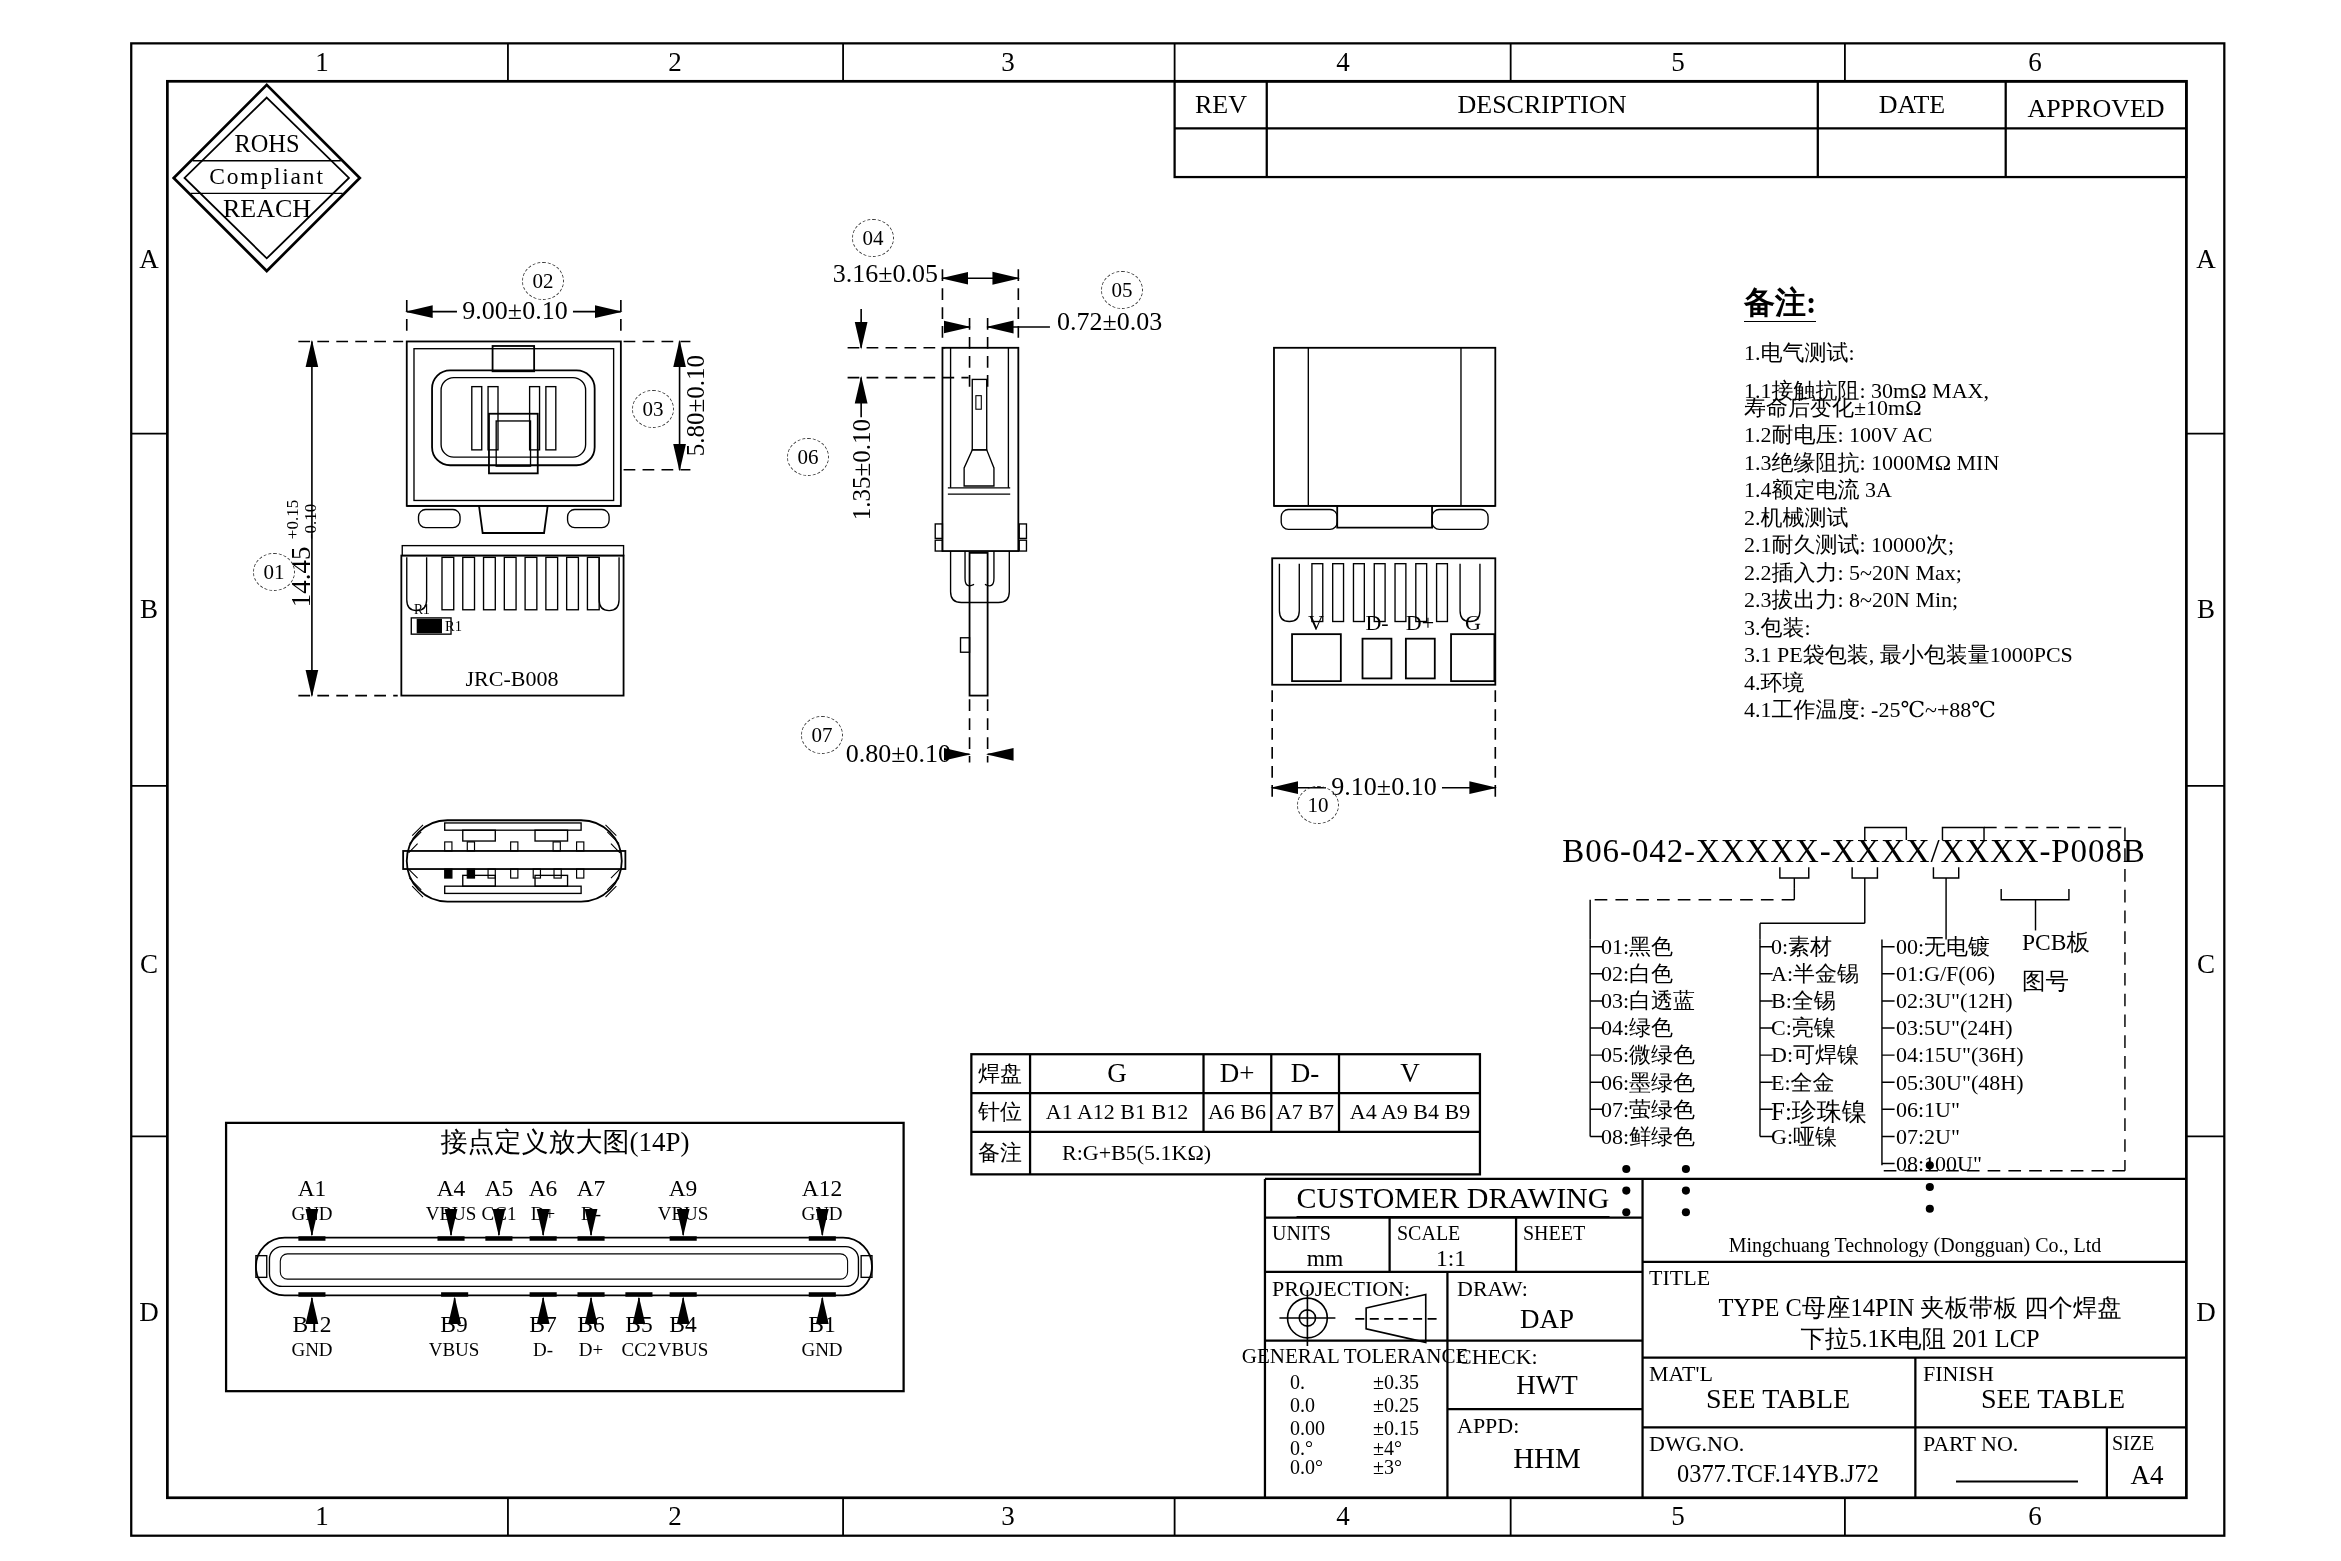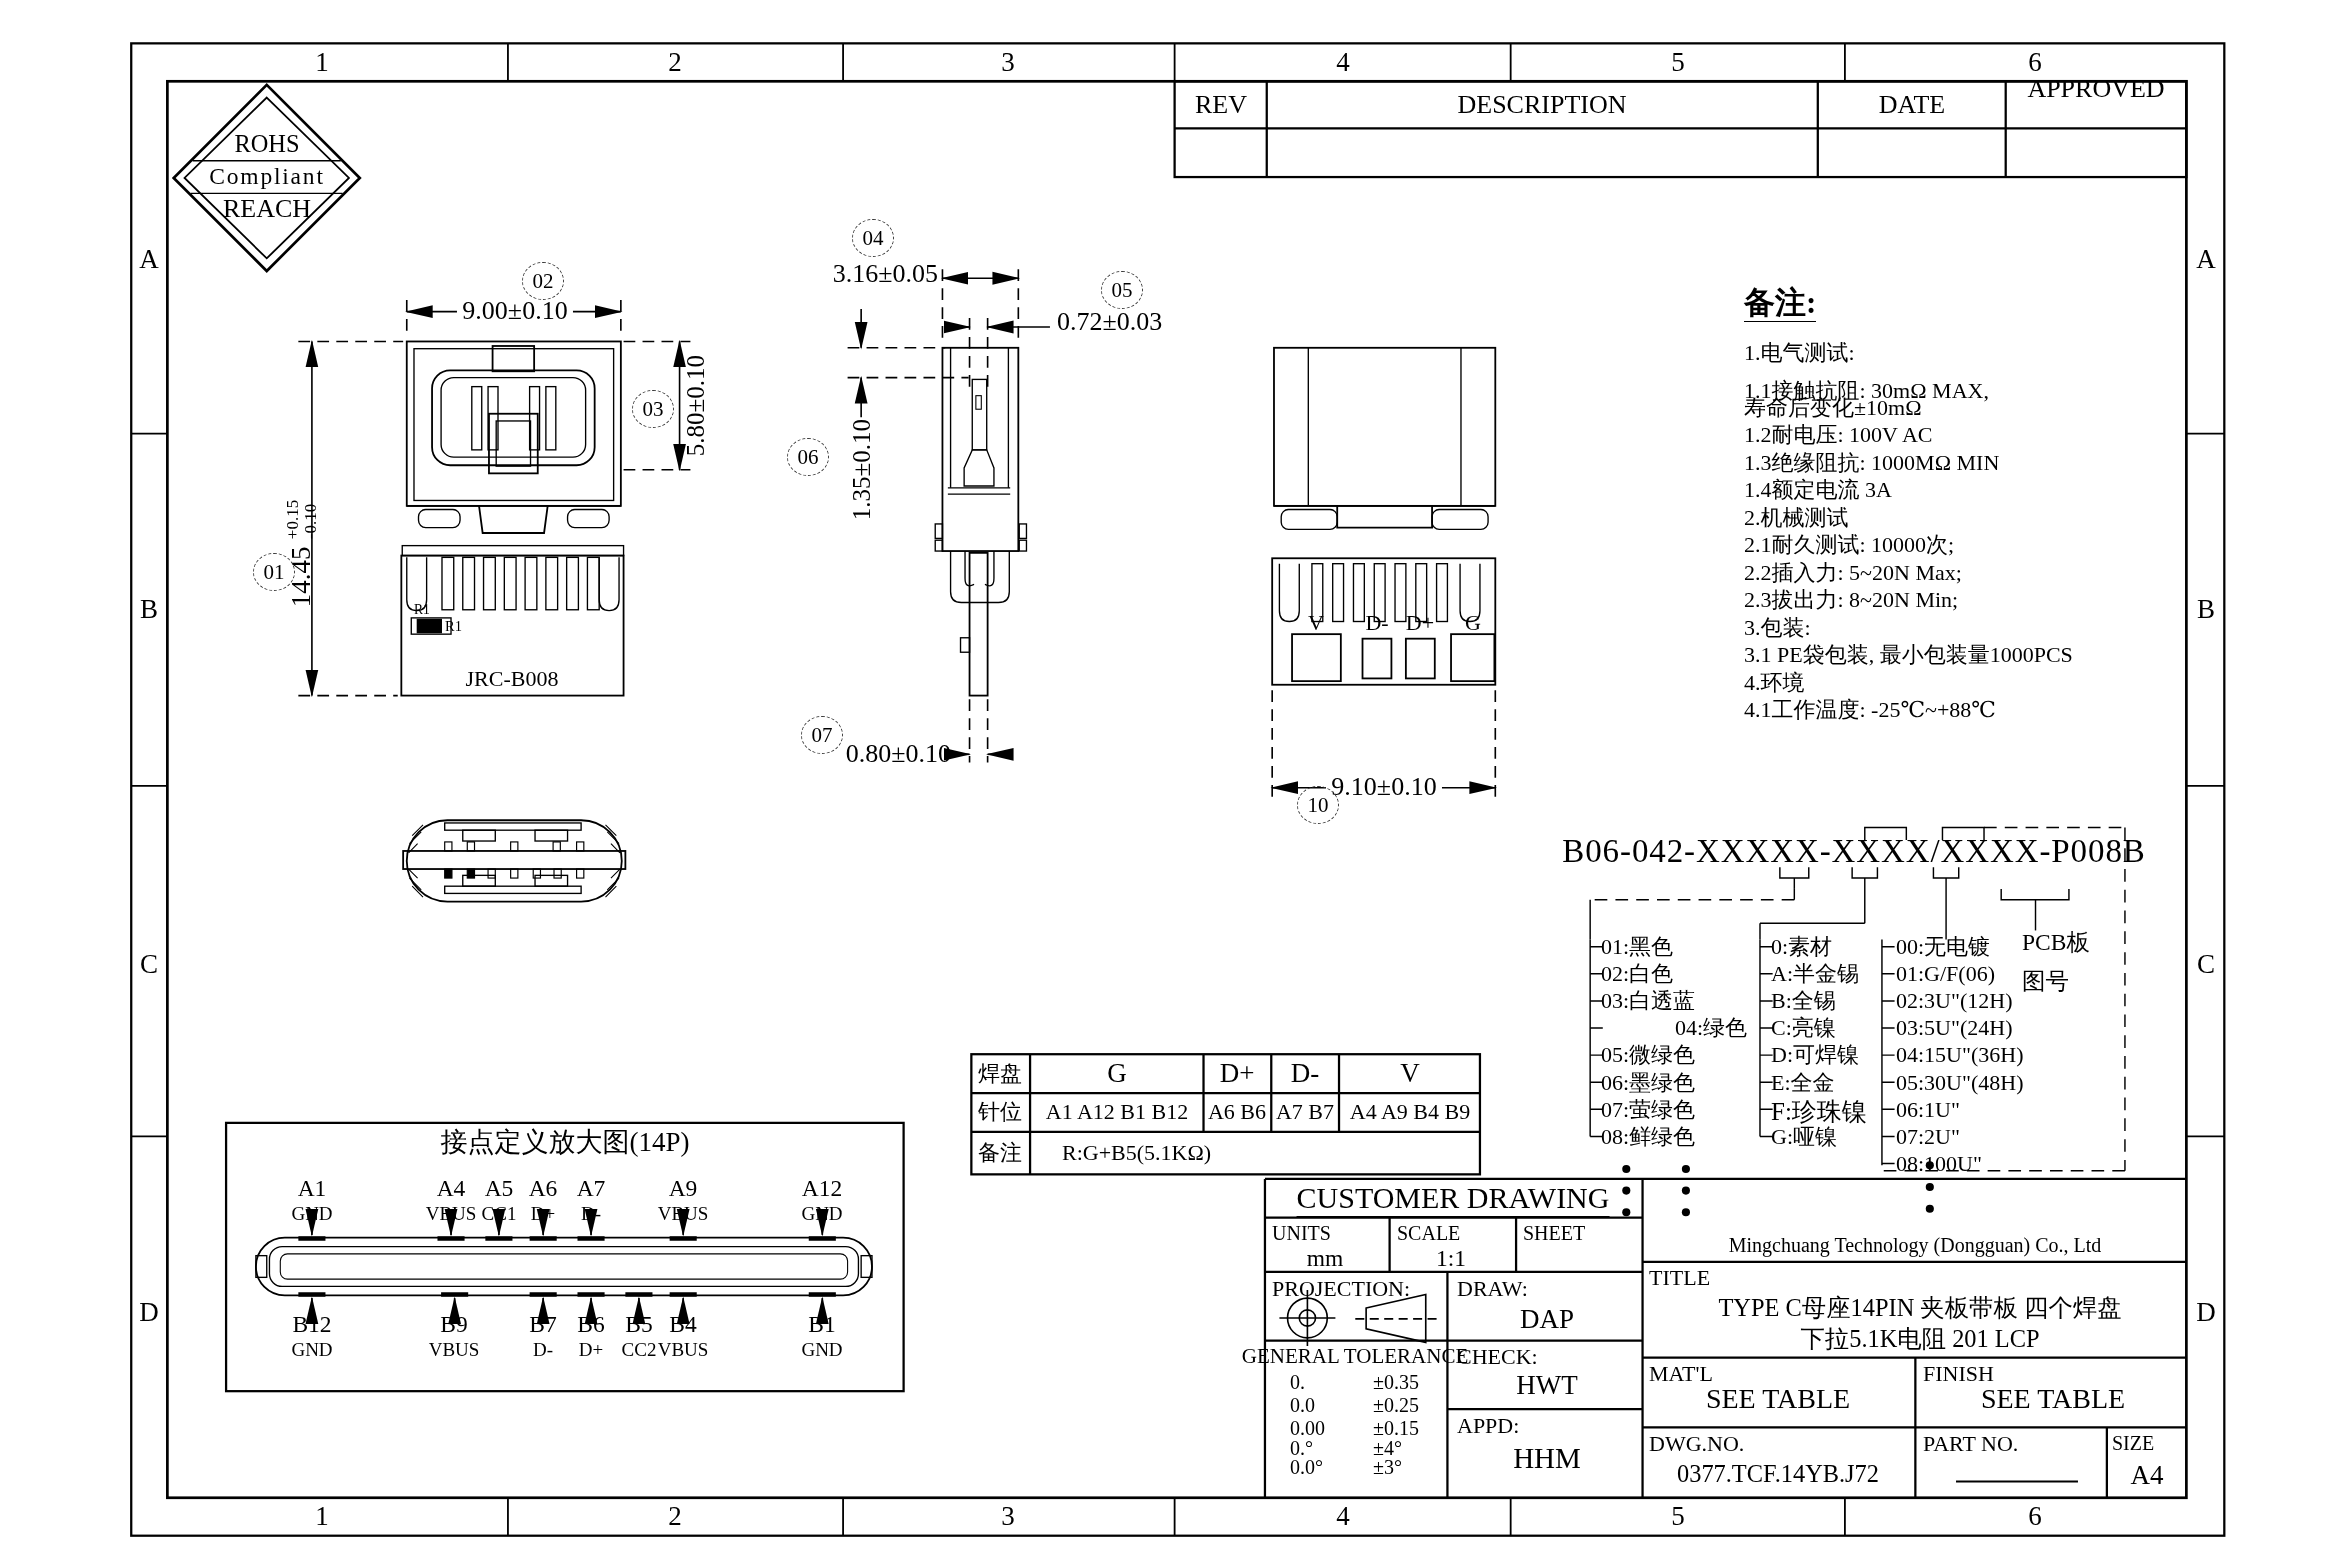--- a/index.html
+++ b/index.html
@@ -289,21 +289,21 @@
 <div class="t c" style="left:149px;top:951px;font-size:27px">C</div>
 <div class="t c" style="left:149px;top:1299px;font-size:27px">D</div>
 <div class="t c" style="left:2206px;top:246px;font-size:27px">A</div>
 <div class="t c" style="left:2206px;top:596px;font-size:27px">B</div>
 <div class="t c" style="left:2206px;top:951px;font-size:27px">C</div>
 <div class="t c" style="left:2206px;top:1299px;font-size:27px">D</div>
 
 <div class="t c" style="left:1221px;top:92px;font-size:26px">REV</div>
 <div class="t c" style="left:1542px;top:92px;font-size:26px">DESCRIPTION</div>
 <div class="t c" style="left:1912px;top:92px;font-size:26px">DATE</div>
-<div class="t c" style="left:2096px;top:76px;font-size:26px">APPROVED</div>
+<div class="t c" style="left:2096px;top:96px;font-size:26px">APPROVED</div>
 
 <div class="t c" style="left:267px;top:132px;font-size:24.4px">ROHS</div>
 <div class="t c" style="left:267px;top:165px;font-size:23.5px;letter-spacing:1.8px">Compliant</div>
 <div class="t c" style="left:267px;top:196px;font-size:26px">REACH</div>
 
 <div class="t u" style="left:1744px;top:287px;font-size:31px;font-weight:bold">备注:</div>
 <div class="t note" style="left:1744px;top:342px">1.电气测试:</div>
 <div class="t note" style="left:1744px;top:380px">1.1接触抗阻: 30mΩ MAX,</div>
 <div class="t note" style="left:1744px;top:397px">    寿命后变化±10mΩ</div>
 <div class="t note" style="left:1744px;top:424px">1.2耐电压: 100V AC</div>
@@ -349,21 +349,21 @@
 
 <div class="t c" style="left:1316px;top:612px;font-size:22px">V</div>
 <div class="t c" style="left:1377px;top:612px;font-size:22px">D-</div>
 <div class="t c" style="left:1420px;top:612px;font-size:22px">D+</div>
 <div class="t c" style="left:1473px;top:612px;font-size:22px">G</div>
 
 <div class="t c" style="left:1854px;top:835px;font-size:33px;letter-spacing:0.9px">B06-042-XXXXX-XXXX/XXXX-P008B</div>
 <div class="t" style="left:1601px;top:936px;font-size:22px">01:黑色</div>
 <div class="t" style="left:1601px;top:963px;font-size:22px">02:白色</div>
 <div class="t" style="left:1601px;top:990px;font-size:22px">03:白透蓝</div>
-<div class="t" style="left:1675px;top:1017px;font-size:22px">04:绿色</div>
+<div class="t" style="left:1601px;top:1017px;font-size:22px">04:绿色</div>
 <div class="t" style="left:1601px;top:1044px;font-size:22px">05:微绿色</div>
 <div class="t" style="left:1601px;top:1072px;font-size:22px">06:墨绿色</div>
 <div class="t" style="left:1601px;top:1099px;font-size:22px">07:萤绿色</div>
 <div class="t" style="left:1601px;top:1126px;font-size:22px">08:鲜绿色</div>
 <div class="t" style="left:1771px;top:936px;font-size:22px">0:素材</div>
 <div class="t" style="left:1771px;top:963px;font-size:22px">A:半金锡</div>
 <div class="t" style="left:1771px;top:990px;font-size:22px">B:全锡</div>
 <div class="t" style="left:1771px;top:1017px;font-size:22px">C:亮镍</div>
 <div class="t" style="left:1771px;top:1044px;font-size:22px">D:可焊镍</div>
 <div class="t" style="left:1771px;top:1072px;font-size:22px">E:全金</div>

